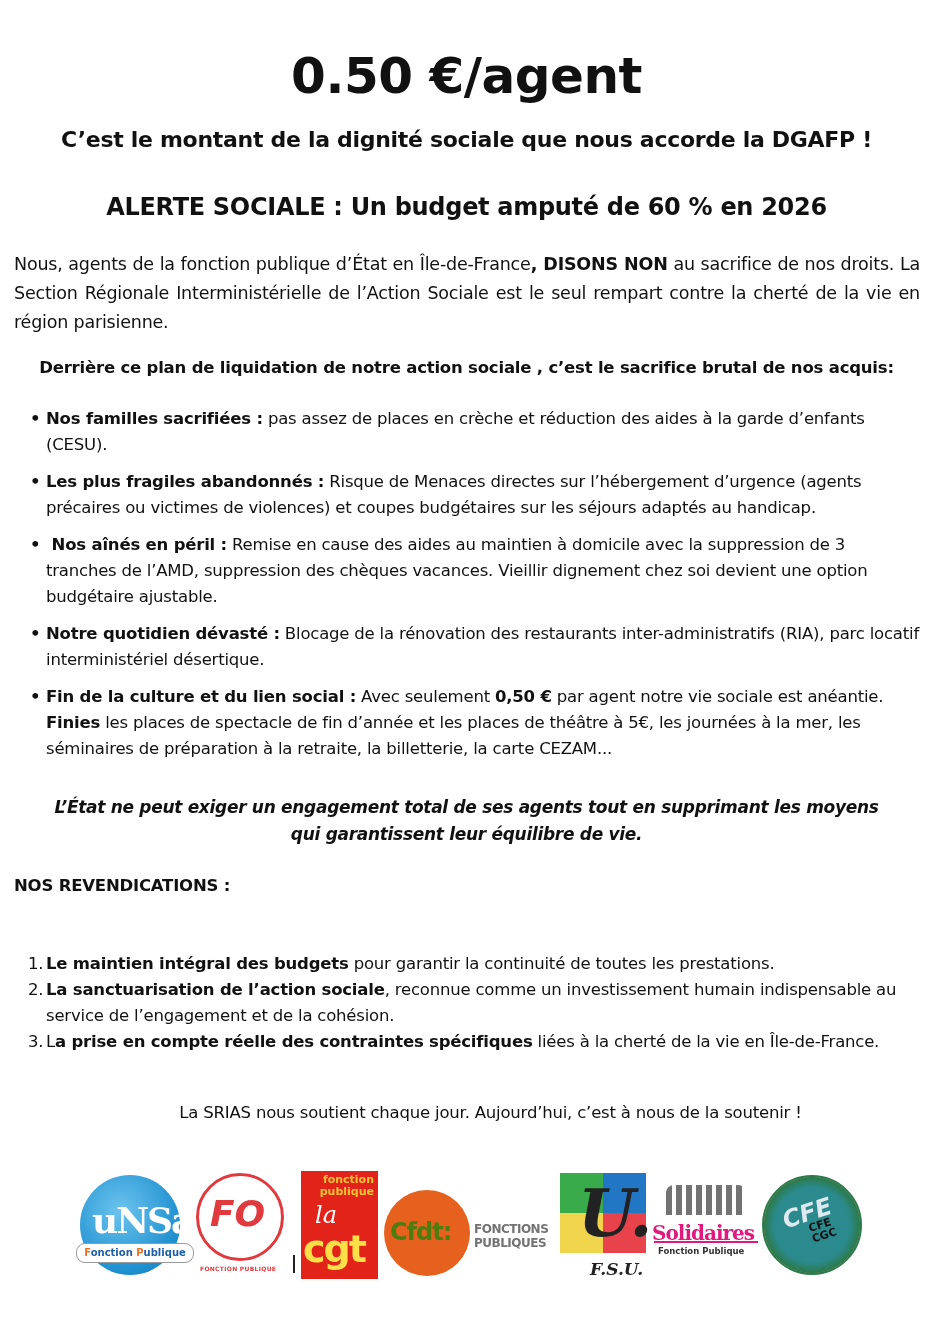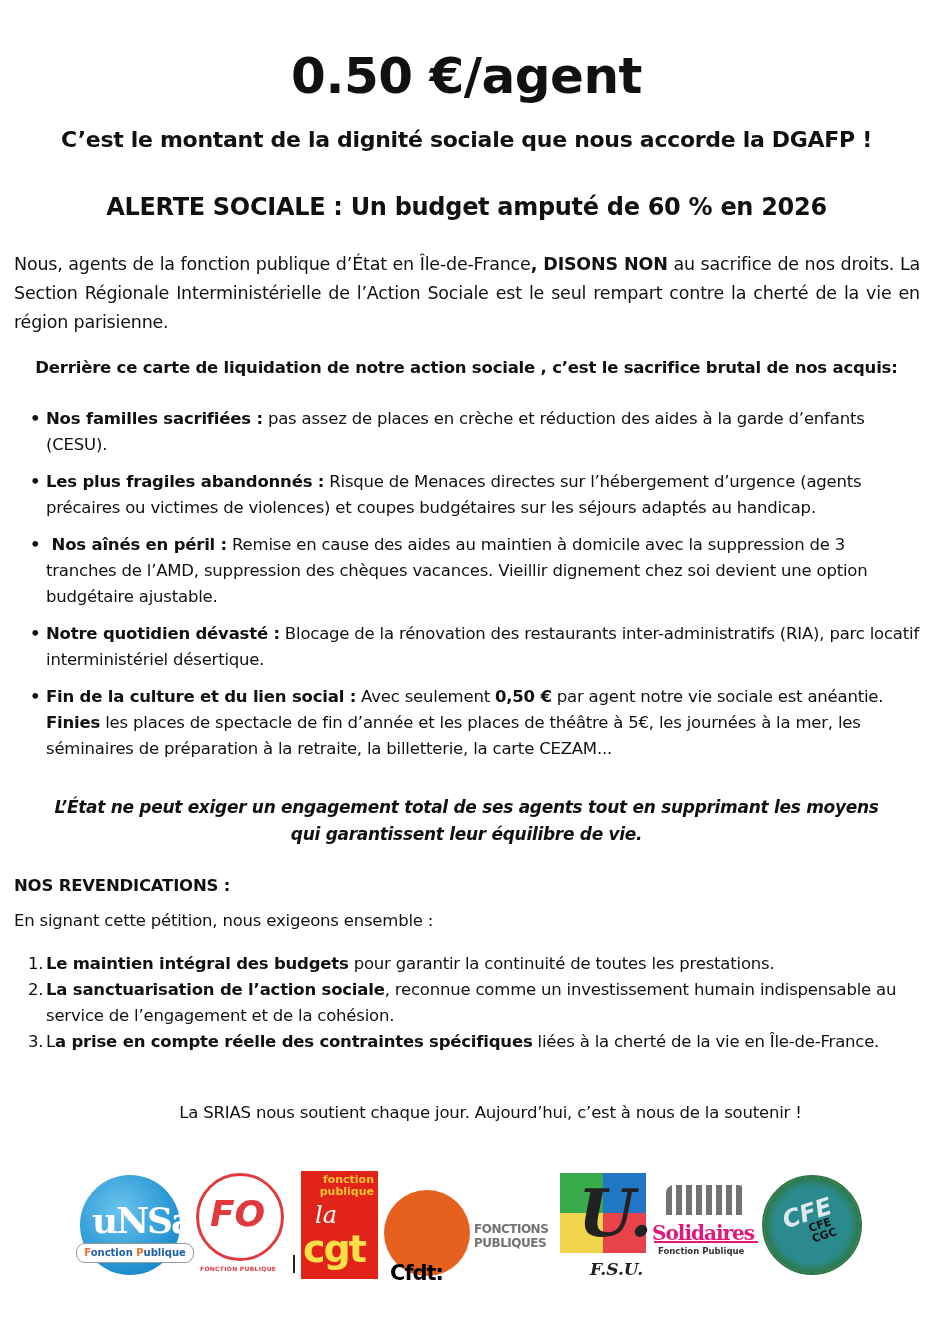--- a/index.html
+++ b/index.html
@@ -88,21 +88,21 @@
   
   .cgt {
     left: 301px; top: 6px; width: 77px; height: 108px; background: #e2231a;
   }
   .cgt .fp { position:absolute; right: 4px; top: 3px; font-size: 11px; font-weight: bold; color:#f4c430; text-align:right; line-height: 12px; }
   .cgt .la { position:absolute; left: 14px; top: 30px; font-size: 24px; font-style: italic; color:#ffffff; font-family: "DejaVu Serif", serif; }
   .cgt .cgtxt { position:absolute; left: 2px; top: 56px; font-size: 38px; font-weight: bold; color:#fde047; letter-spacing:-2px;}
   
   .cfdt { left: 384px; top: 25px; width: 160px; height: 90px; }
   .cfdt .circ { position:absolute; left:0; top:0; width: 86px; height: 86px; border-radius: 50%; background: #e5611d; }
-  .cfdt .ctxt { position:absolute; left: 6px; top: 28px; font-size: 21px; font-weight: bold; color:#000000; letter-spacing:-1px;margin-top:43px;}
+  .cfdt .ctxt { position:absolute; left: 6px; top: 28px; font-size: 24px; font-weight: bold; color:#4d7c0f; letter-spacing:-1px;}
   .cfdt .side { position:absolute; left: 90px; top: 32px; font-size: 12px; font-weight: bold; color: #737373; line-height: 14px; letter-spacing: -0.5px; }
   
   .fsu { left: 560px; top: 8px; width: 88px; height: 108px; }
   .fsu .q { position:absolute; width: 43px; height: 40px; }
   .fsu .q1 { left:0; top:0; background:#3aab4a; }
   .fsu .q2 { left:43px; top:0; background:#2277c4; }
   .fsu .q3 { left:0; top:40px; background:#f0d54c; }
   .fsu .q4 { left:43px; top:40px; background:#e8424a; }
   .fsu .u { position:absolute; left: 18px; top: 2px; font-family: "DejaVu Serif", serif; font-style: italic; font-weight: bold; font-size: 66px; color:#222; line-height: 76px;}
   .fsu .lbl { position:absolute; left: 6px; top: 86px; font-family: "DejaVu Serif", serif; font-style: italic; font-weight: bold; font-size: 17px; color:#222;margin-left:24px; }
@@ -124,21 +124,21 @@
 <body>
 
 <div class="page">
 
   <div class="title">0.50 €/agent</div>
   <div class="subtitle">C’est le montant de la dignité sociale que nous accorde la DGAFP !</div>
   <div class="alert">ALERTE SOCIALE : Un budget amputé de 60 % en 2026</div>
 
   <p class="intro" style="margin:0;"><span>Nous, agents de la fonction publique d’État en Île-de-France</span><b>, DISONS NON</b><span> au sacrifice de nos droits. La Section Régionale Interministérielle de l’Action Sociale est le seul rempart contre la cherté de la vie en région parisienne.</span></p>
 
-  <div class="lead">Derrière ce carte de liquidation de notre action sociale , c’est le sacrifice brutal de nos acquis:</div>
+  <div class="lead">Derrière ce plan de liquidation de notre action sociale , c’est le sacrifice brutal de nos acquis:</div>
 
   <ul class="points">
     <li>
       <span class="dot">•</span>
       <b>Nos familles sacrifiées :</b><span> pas assez de places en crèche et réduction des aides à la garde d’enfants (CESU).</span>
     </li>
     <li>
       <span class="dot">•</span>
       <b>Les plus fragiles abandonnés :</b><span> Risque de Menaces directes sur l’hébergement d’urgence (agents précaires ou victimes de violences) et coupes budgétaires sur les séjours adaptés au handicap.</span>
     </li>
@@ -152,21 +152,20 @@
     </li>
     <li>
       <span class="dot">•</span>
       <b>Fin de la culture et du lien social :</b><span> Avec seulement </span><b>0,50 €</b><span> par agent notre vie sociale est anéantie. </span><b>Finies</b><span> les places de spectacle de fin d’année et les places de théâtre à 5€, les journées à la mer, les séminaires de préparation à la retraite, la billetterie, la carte CEZAM...</span>
     </li>
   </ul>
 
   <div class="quote">L’État ne peut exiger un engagement total de ses agents tout en supprimant les moyens qui garantissent leur équilibre de vie.</div>
 
   <div class="rev-title">NOS REVENDICATIONS :</div>
-  <div class="rev-intro">En signant cette pétition, nous exigeons ensemble :</div>
 
   <ol class="demands">
     <li>
       <span class="num">1.</span>
       <span></span><b>Le maintien intégral des budgets</b><span> pour garantir la continuité de toutes les prestations.</span>
     </li>
     <li>
       <span class="num">2.</span>
       <span></span><b>La sanctuarisation de l’action sociale</b><span>, reconnue comme un investissement humain indispensable au service de l’engagement et de la cohésion.</span>
     </li>

